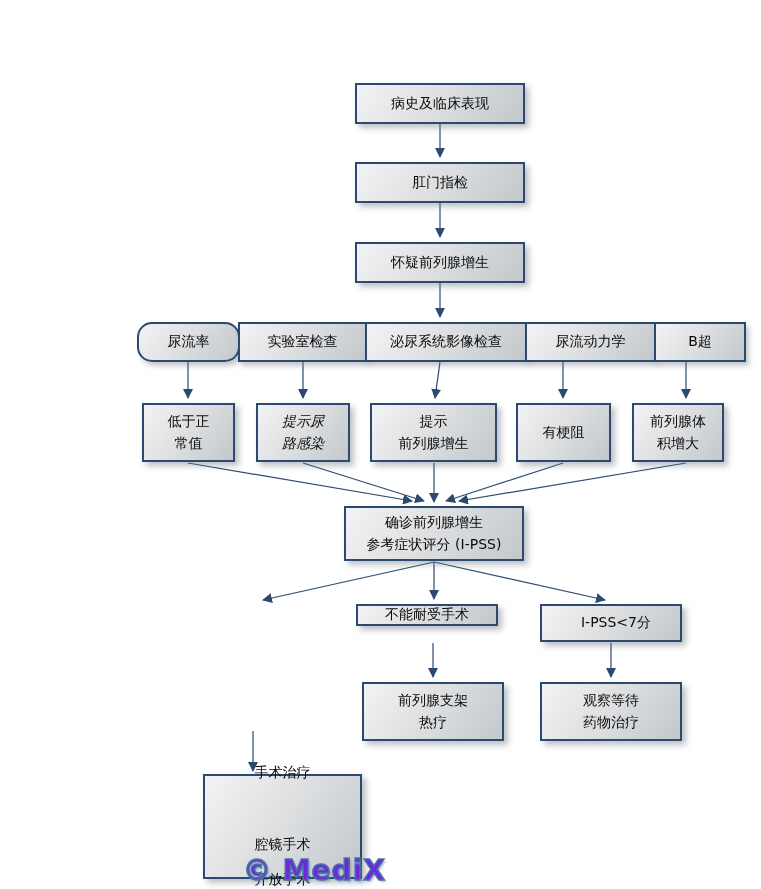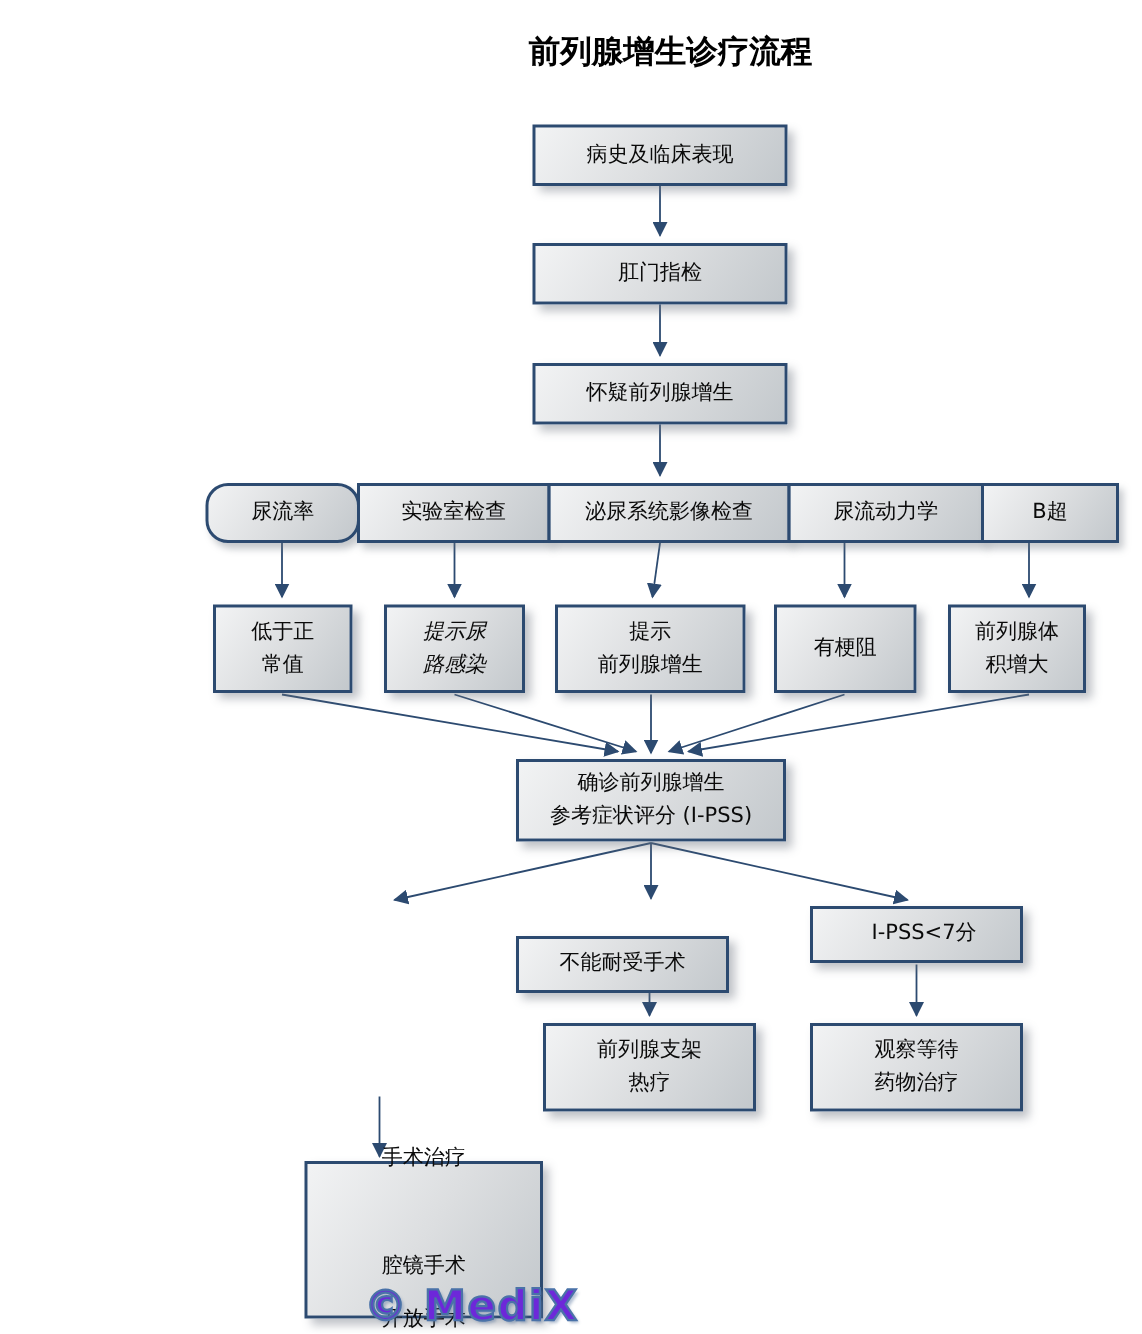--- a/index.html
+++ b/index.html
@@ -58,21 +58,20 @@
     text-shadow: 2px 2px 2px rgba(90,120,160,0.45);
     white-space: nowrap;
     z-index: 5;
   }
 </style>
 </head>
 <body>
 
 <div class="canvas">
 
-  <div class="title">前列腺增生诊疗流程</div>
 
   <svg class="arrows" viewBox="0 0 761 889" xmlns="http://www.w3.org/2000/svg">
     <defs>
       <marker id="ah" markerUnits="userSpaceOnUse" markerWidth="12" markerHeight="10" refX="9" refY="5" orient="auto">
         <path d="M0,0 L10,5 L0,10 z" fill="#2c4a70"></path>
       </marker>
     </defs>
     <line x1="440" y1="124" x2="440" y2="157" marker-end="url(#ah)"></line>
     <line x1="440" y1="203" x2="440" y2="237" marker-end="url(#ah)"></line>
     <line x1="440" y1="283" x2="440" y2="317" marker-end="url(#ah)"></line>
@@ -141,21 +140,21 @@
     <div class="line">前列腺体</div>
     <div class="line">积增大</div>
   </div>
 
   <div class="node" style="left:344px; top:506px; width:180px; height:55px;">
     <div class="line">确诊前列腺增生</div>
     <div class="line">参考症状评分 (I-PSS)</div>
   </div>
 
 
-  <div class="node" style="left:344px; top:604px; width:142px; height:38px;margin-top:20px;">
+  <div class="node" style="left:356px; top:604px; width:142px; height:22px;">
     <div class="line">不能耐受手术</div>
   </div>
 
   <div class="node" style="left:540px; top:604px; width:142px; height:38px;padding-left:10px;">
     <div class="line">I-PSS&lt;7分</div>
   </div>
 
   <div class="node" style="left:362px; top:682px; width:142px; height:59px;">
     <div class="line">前列腺支架</div>
     <div class="line">热疗</div>

